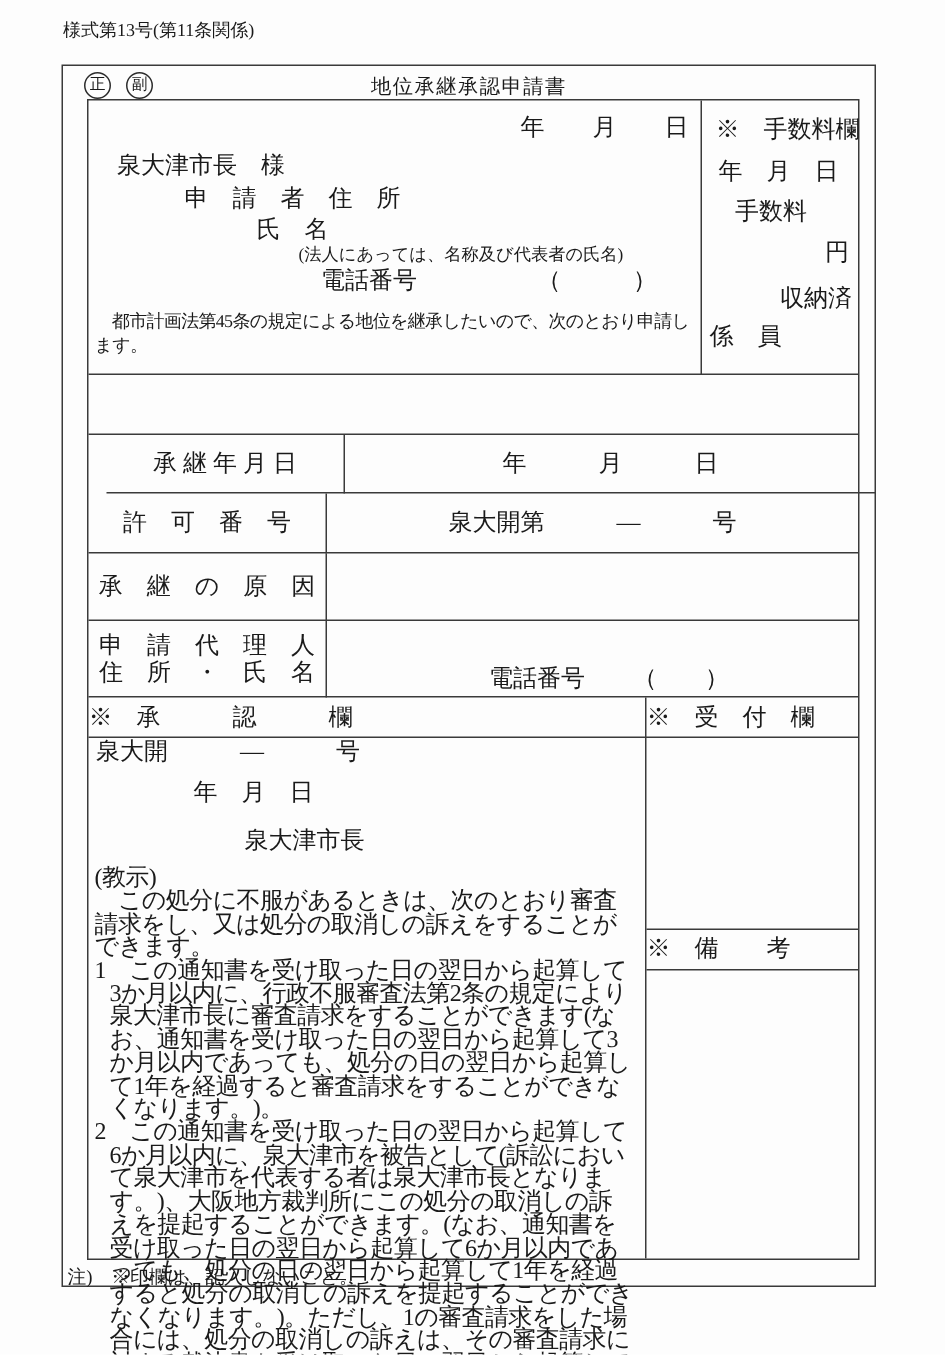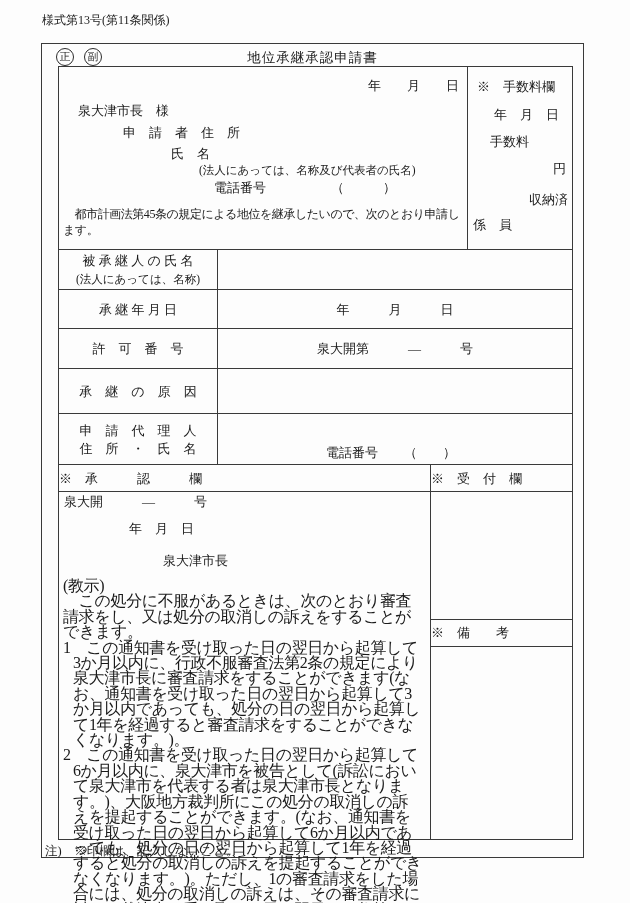--- a/index.html
+++ b/index.html
@@ -2,21 +2,21 @@
 <html><head>
 <meta charset="utf-8">
 <style>
   html,body{margin:0;padding:0;}
   body{background:#fff;}
   .page{
     position:relative;width:630px;height:903px;background:#fdfdfd;
     font-family:"Liberation Serif","DejaVu Serif",serif;
     color:#1a1a1a;overflow:hidden;
   }
-  .t{font-size:13px;line-height:13.5px;white-space:pre;}
+  .t{font-size:16px;line-height:13.5px;white-space:pre;}
   .abs{position:absolute;}
   
   .outer{position:absolute;left:41px;top:43px;width:543px;height:815px;
          border:1px solid #3a3a3a;box-sizing:border-box;}
   .form-number{position:absolute;left:42px;top:14px;font-size:12px;}
   .doc-title{position:absolute;left:0;top:5px;width:100%;text-align:center;
              font-size:13.5px;letter-spacing:1px;}
   .stamps{position:absolute;left:14px;top:4px;display:flex;gap:10px;}
   .stamp{display:inline-block;width:16px;height:16px;border:1px solid #2c2c2c;
          border-radius:50%;font-size:10.5px;line-height:16px;text-align:center;}
@@ -76,30 +76,26 @@
           <div class="t abs" style="top:13px;left:9px;">※　手数料欄</div>
           <div class="t abs" style="top:41px;right:13px;">年　月　日</div>
           <div class="t abs" style="top:68px;left:22px;">手数料</div>
           <div class="t abs" style="top:95px;right:6px;">円</div>
           <div class="t abs" style="top:126px;right:4px;">収納済</div>
           <div class="t abs" style="top:151px;left:5px;">係　員</div>
         </div>
       </div>
 
       <div class="cell bb" style="left:0;top:183px;width:513px;height:40px;">
-        <div class="cell br label-cell" style="left:0;top:0;width:159px;height:40px;">
-          <span class="t">被 承 継 人 の 氏 名</span>
-          <span class="t sub-label">(法人にあっては、名称)</span>
-        </div>
         <div class="cell value-cell" style="left:159px;top:0;width:354px;height:40px;">
           <span class="t"></span>
         </div>
       </div>
 
-      <div class="cell bb" style="left:0;top:223px;width:513px;height:39px;">
+      <div class="cell bb" style="left:12px;top:223px;width:513px;height:39px;">
         <div class="cell br label-cell" style="left:0;top:0;width:159px;height:39px;">
           <span class="t">承 継 年 月 日</span>
         </div>
         <div class="cell value-cell" style="left:159px;top:0;width:354px;height:39px;">
           <span class="t">年　　　月　　　日</span>
         </div>
       </div>
 
       <div class="cell bb" style="left:0;top:262px;width:513px;height:40px;">
         <div class="cell br label-cell" style="left:0;top:0;width:159px;height:40px;">

